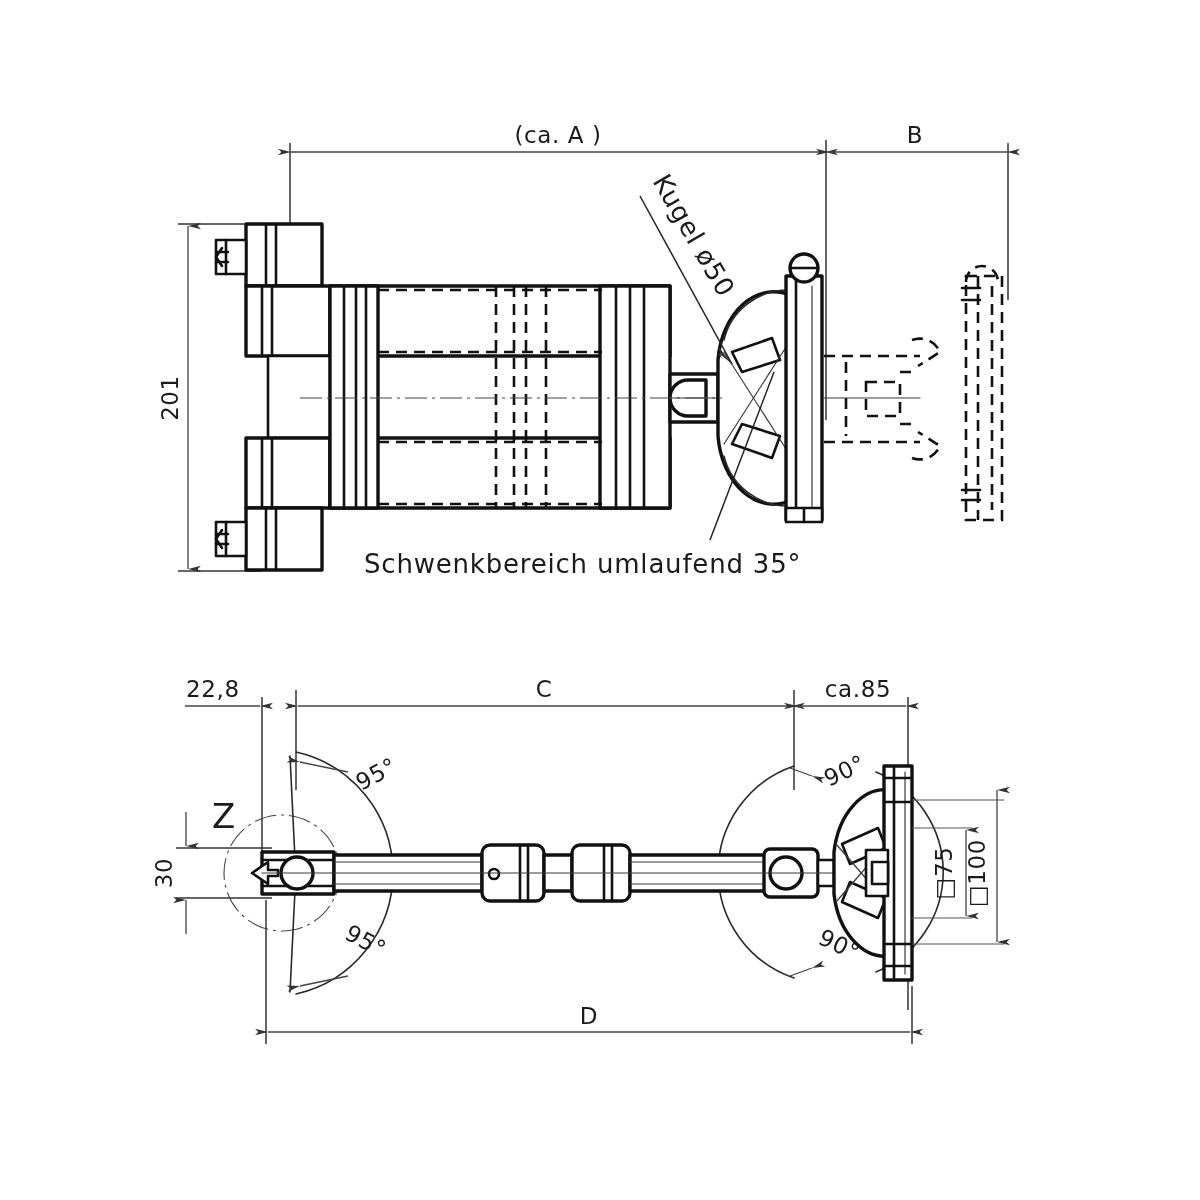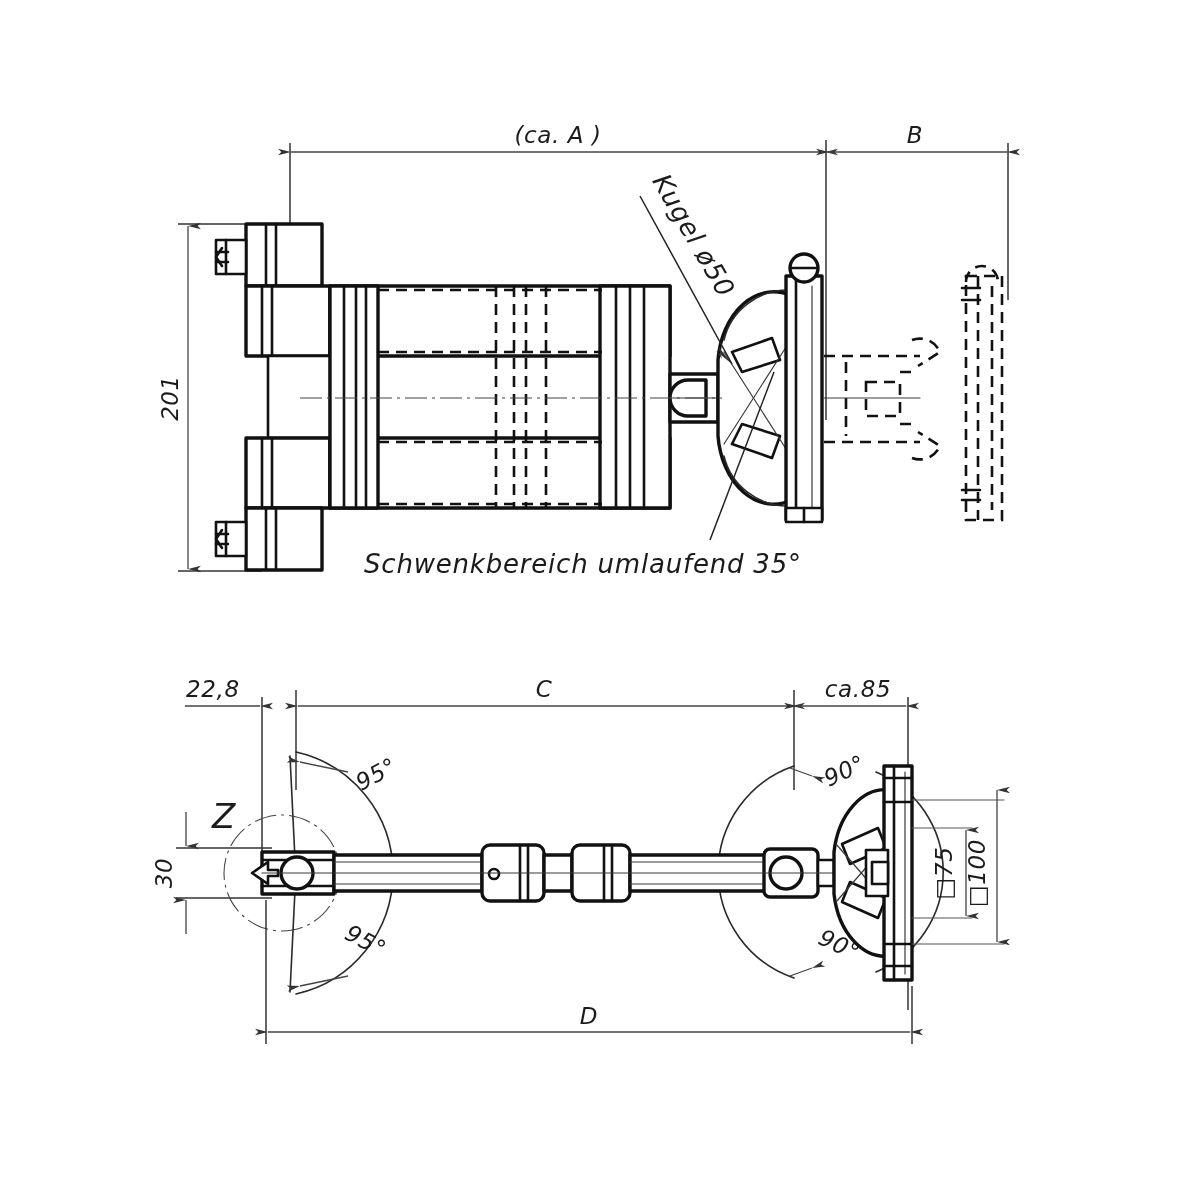--- a/index.html
+++ b/index.html
@@ -9,21 +9,20 @@
   }
   body {
     font-family: "DejaVu Sans", sans-serif;
   }
   #sheet {
     position: relative;
     width: 1200px;
     height: 1200px;
     background: #ffffff;
     overflow: hidden;
-    font-style: italic;
   }
   svg#drawing {
     display: block;
     width: 1200px;
     height: 1200px;
   }
   .outline {
     fill: none;
     stroke: #111111;
     stroke-width: 2.6;

